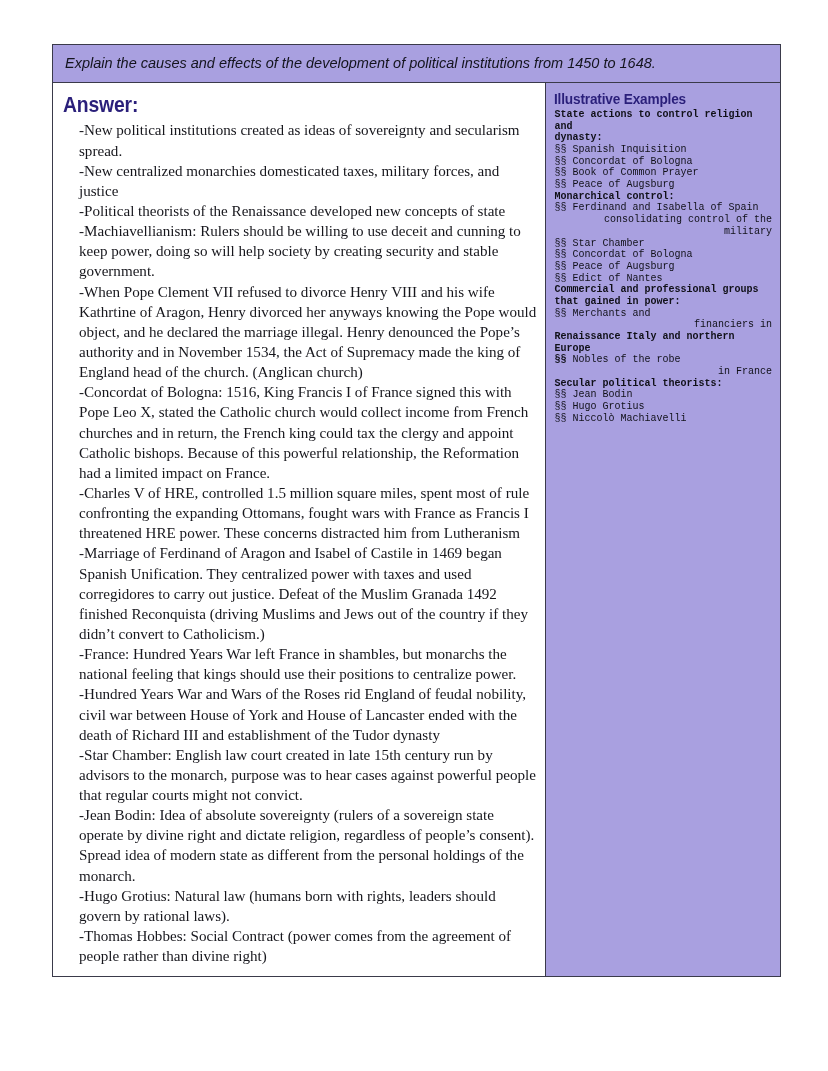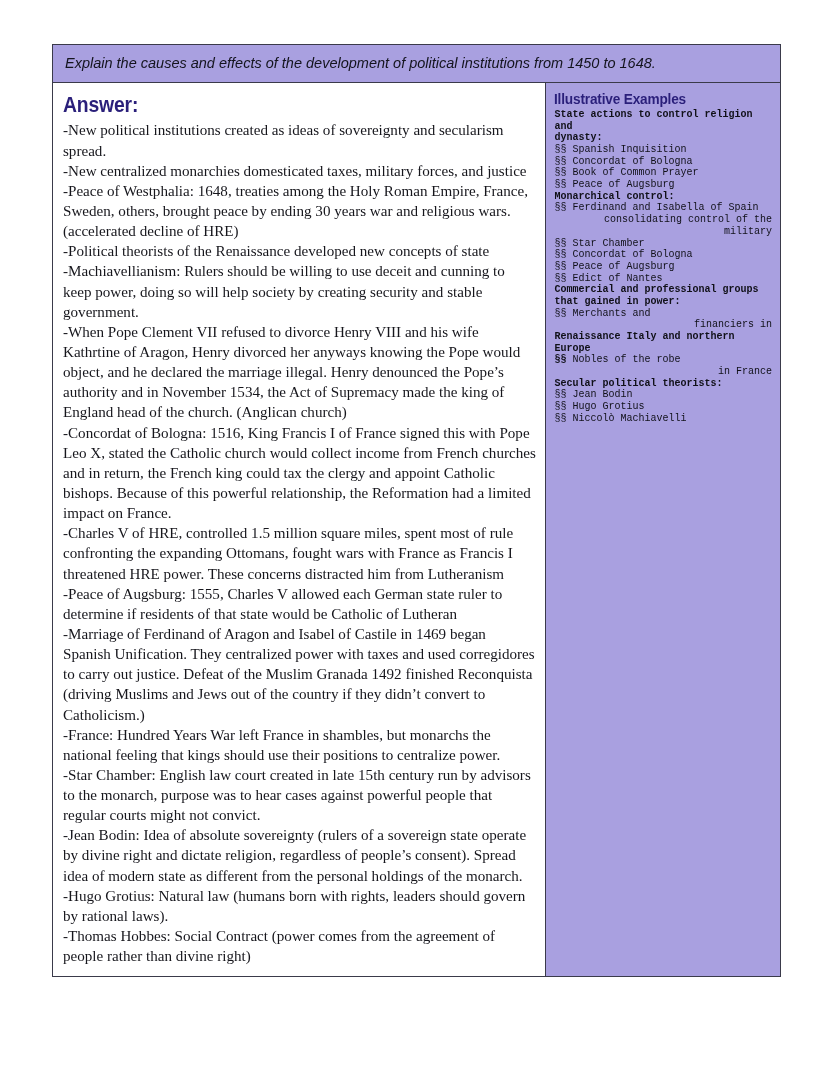--- a/index.html
+++ b/index.html
@@ -89,20 +89,21 @@
     margin: 0 0 1px 0;
   }
 
   
   .answer-body {
     font-family: "Liberation Serif", serif;
     font-size: 15.1px;
     line-height: 1.335;
     color: #16161c;
     text-align: left;
+    margin-left: 16px;
   }
   .answer-body p {
     margin: 0;
     padding: 0;
     text-indent: 0;
   }
 
   
   .examples-body {
     font-family: Liberation Mono, monospace;
@@ -145,29 +146,28 @@
       <div class="prompt-text">Explain the causes and effects of the development of political institutions from 1450 to 1648.</div>
     </div>
 
     <div class="body-row">
 
       <div class="answer-cell">
         <div class="section-heading answer-heading">Answer:</div>
         <div class="answer-body">
             <p>-New political institutions created as ideas of sovereignty and secularism spread.</p>
             <p>-New centralized monarchies domesticated taxes, military forces, and justice</p>
-            <p>-Peace of Westphalia: 1648, treaties among the Holy Roman Empire, France, Sweden, others, brought peace by ending 30 years war and religious wars. (accelerated decline of HRE)</p>
             <p>-Political theorists of the Renaissance developed new concepts of state</p>
             <p>-Machiavellianism: Rulers should be willing to use deceit and cunning to keep power, doing so will help society by creating security and stable government.</p>
             <p>-When Pope Clement VII refused to divorce Henry VIII and his wife Kathrtine of Aragon, Henry divorced her anyways knowing the Pope would object, and he declared the marriage illegal. Henry denounced the Pope’s authority and in November 1534, the Act of Supremacy made the king of England head of the church. (Anglican church)</p>
             <p>-Concordat of Bologna: 1516, King Francis I of France signed this with Pope Leo X, stated the Catholic church would collect income from French churches and in return, the French king could tax the clergy and appoint Catholic bishops. Because of this powerful relationship, the Reformation had a limited impact on France.</p>
             <p>-Charles V of HRE, controlled 1.5 million square miles, spent most of rule confronting the expanding Ottomans, fought wars with France as Francis I threatened HRE power. These concerns distracted him from Lutheranism</p>
-            <p>-Peace of Augsburg: 1555, Charles V allowed each German state ruler to determine if residents of that state would be Catholic of Lutheran</p>
             <p>-Marriage of Ferdinand of Aragon and Isabel of Castile in 1469 began Spanish Unification. They centralized power with taxes and used corregidores to carry out justice. Defeat of the Muslim Granada 1492 finished Reconquista (driving Muslims and Jews out of the country if they didn’t convert to Catholicism.)</p>
             <p>-France: Hundred Years War left France in shambles, but monarchs the national feeling that kings should use their positions to centralize power.</p>
+            <p>-Hundred Years War and Wars of the Roses rid England of feudal nobility, civil war between House of York and House of Lancaster ended with the death of Richard III and establishment of the Tudor dynasty</p>
             <p>-Star Chamber: English law court created in late 15th century run by advisors to the monarch, purpose was to hear cases against powerful people that regular courts might not convict.</p>
             <p>-Jean Bodin: Idea of absolute sovereignty (rulers of a sovereign state operate by divine right and dictate religion, regardless of people’s consent). Spread idea of modern state as different from the personal holdings of the monarch.</p>
             <p>-Hugo Grotius: Natural law (humans born with rights, leaders should govern by rational laws).</p>
             <p>-Thomas Hobbes: Social Contract (power comes from the agreement of people rather than divine right)</p>
           </div>
       </div>
 
       <div class="examples-cell">
         <div class="section-heading examples-heading">Illustrative Examples</div>
         <div class="examples-body">

